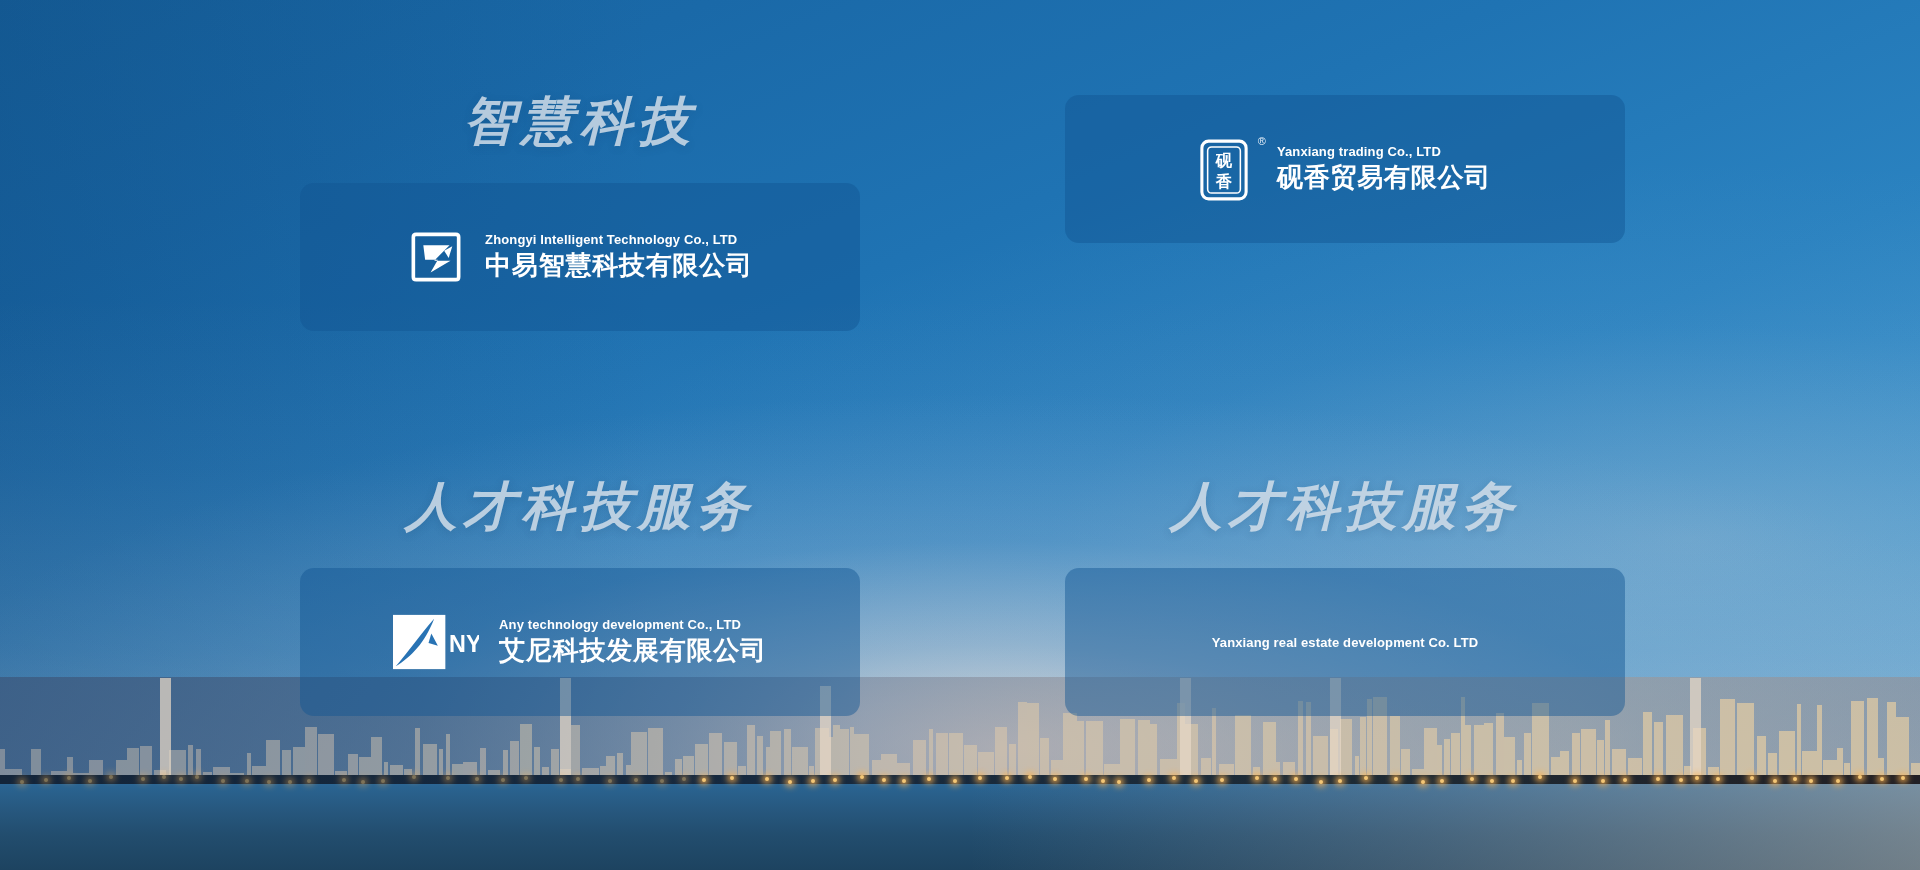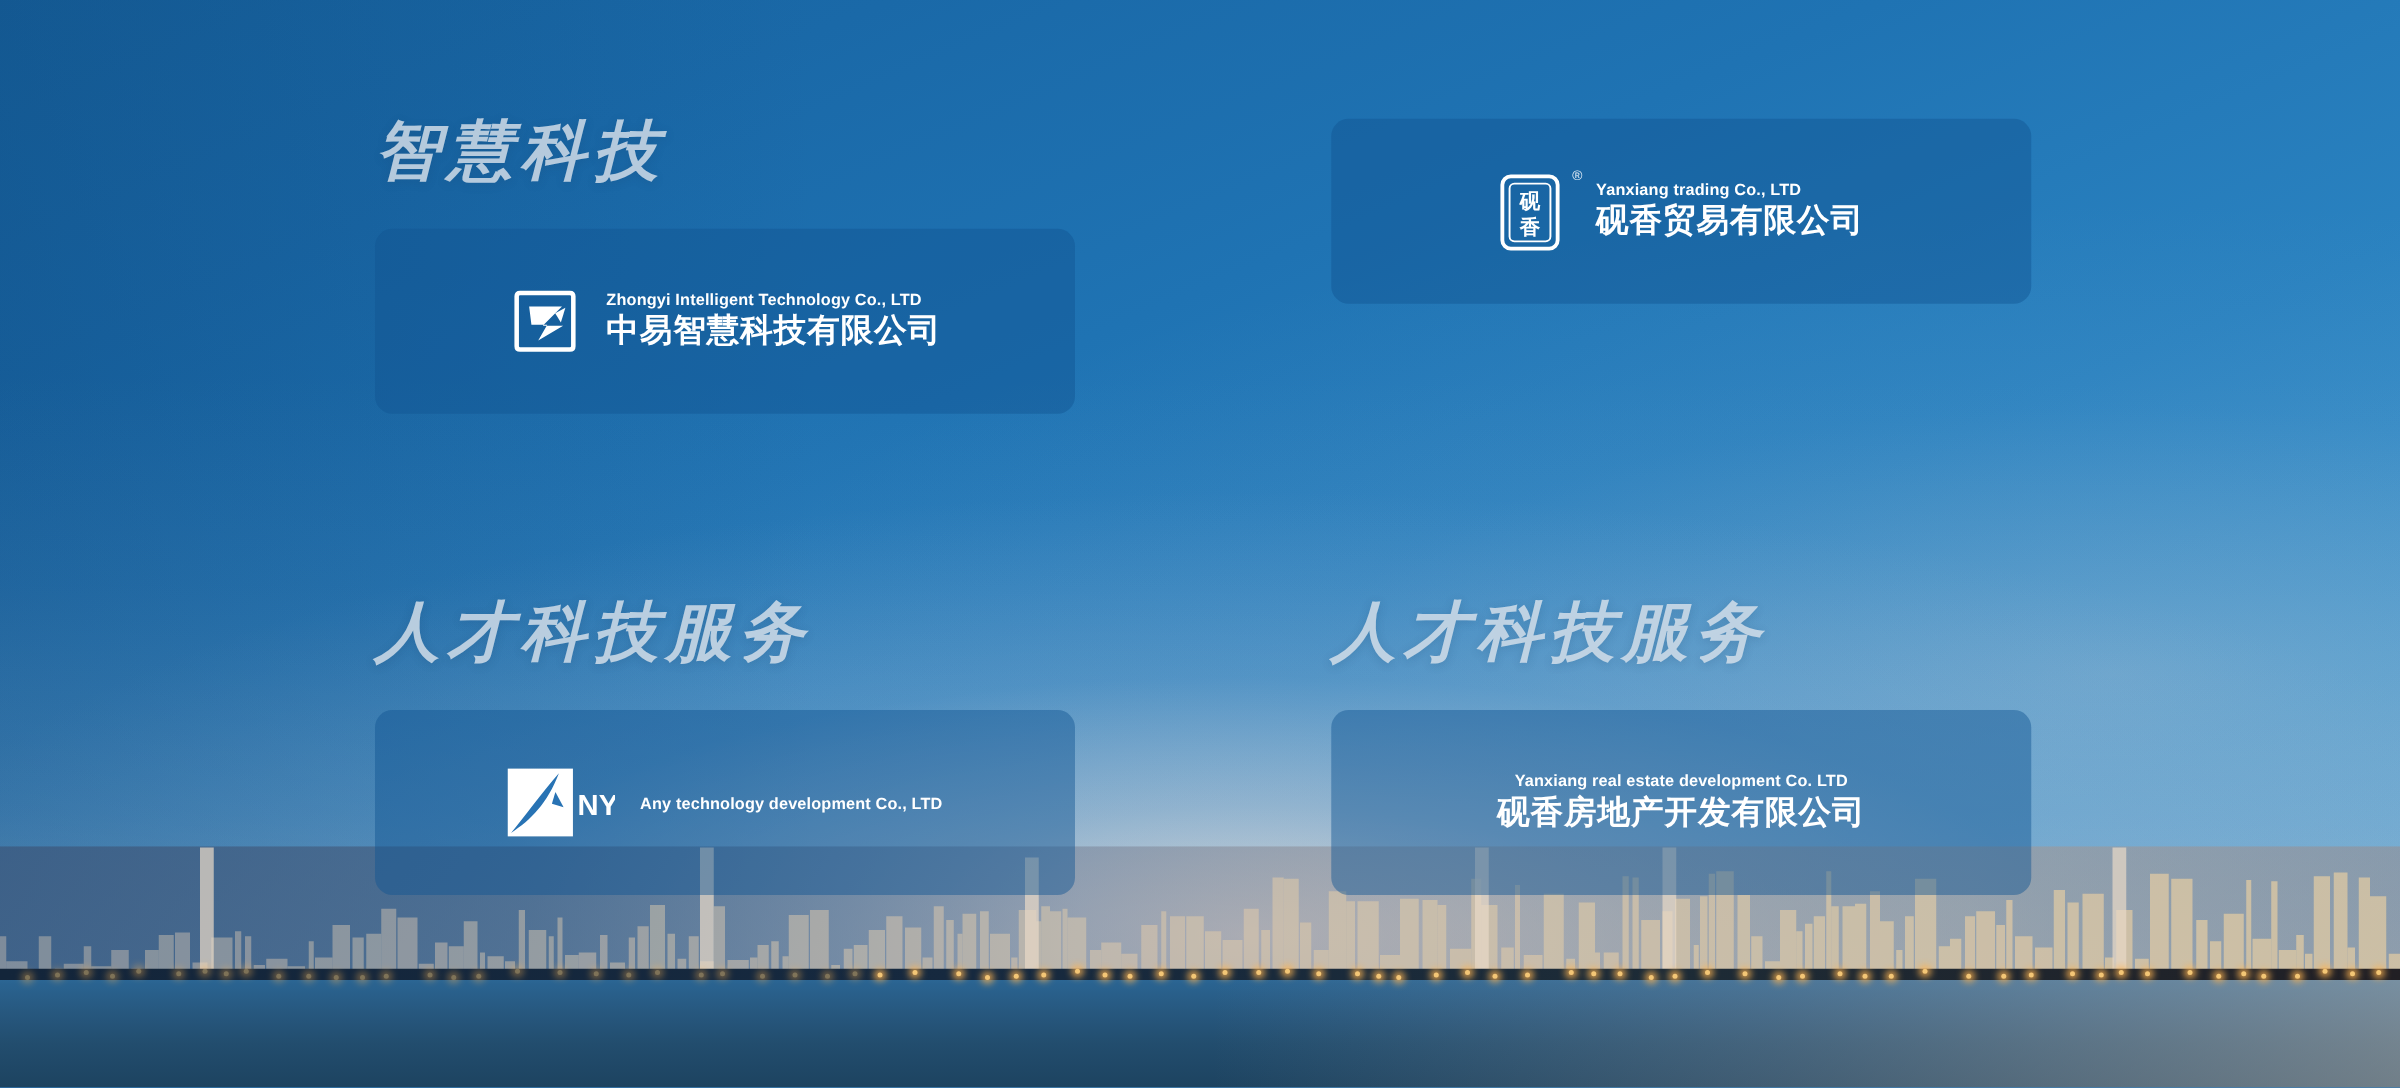--- a/index.html
+++ b/index.html
@@ -64,21 +64,21 @@
   .cell.c2{left:300px;top:480px;}
   .cell.c3{left:1065px;top:480px;}
 
   .cat-title{
     font-family:"DejaVu Sans","Liberation Sans",sans-serif;
     font-style:italic;
     font-weight:700;
     font-size:52px;
     letter-spacing:.12em;
     color:rgba(216,226,236,.82);
-    text-align:left;
+    text-align:center;
     width:560px;
     line-height:1;
     margin:0 0 36px 0;
     text-shadow:0 2px 8px rgba(20,60,100,.18);
     user-select:none;
   }
 
   .card{
     width:560px;height:148px;
     border-radius:14px;
@@ -432,31 +432,31 @@
           <div class="logo logo-any">
             <svg viewBox="0 0 92 62" width="90" height="60" aria-hidden="true">
               <rect x="0" y="2" width="56" height="58" fill="#ffffff"></rect>
               <path d="M44 6 C30 22 14 44 3 57 C20 46 34 32 44 6 Z" fill="#2873b4"></path>
               <path d="M41 22 l7 13 -10 -3 z" fill="#2873b4"></path>
               <text x="60" y="42" font-size="25" font-weight="700" font-family="Liberation Sans, sans-serif" fill="#ffffff">NY</text>
             </svg>
           </div>
           <div class="names">
             <div class="name-en">Any technology development Co., LTD</div>
+            <div class="name-cn">艾尼科技发展有限公司</div>
           </div>
         </div>
       </div>
     </div>
 
     <div class="cell c3">
       <div class="cat-title">人才科技服务</div>
       <div class="card">
         <div class="card-inner nologo">
           <div class="names center">
             <div class="name-en">Yanxiang real estate development Co. LTD</div>
-            <div class="name-cn">砚香房地产开发有限公司</div>
           </div>
         </div>
       </div>
     </div>
 
   </div>
 </div>
 
 </body></html>

